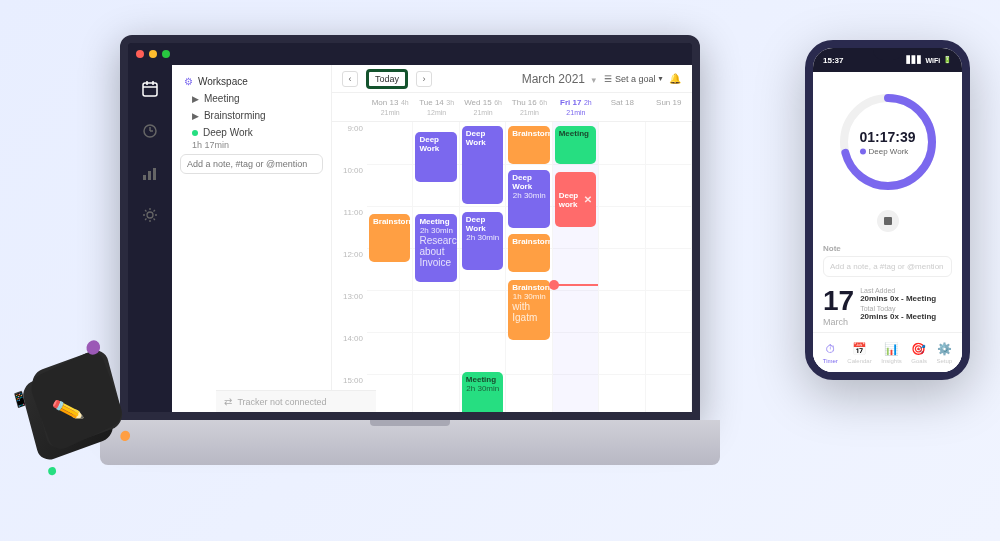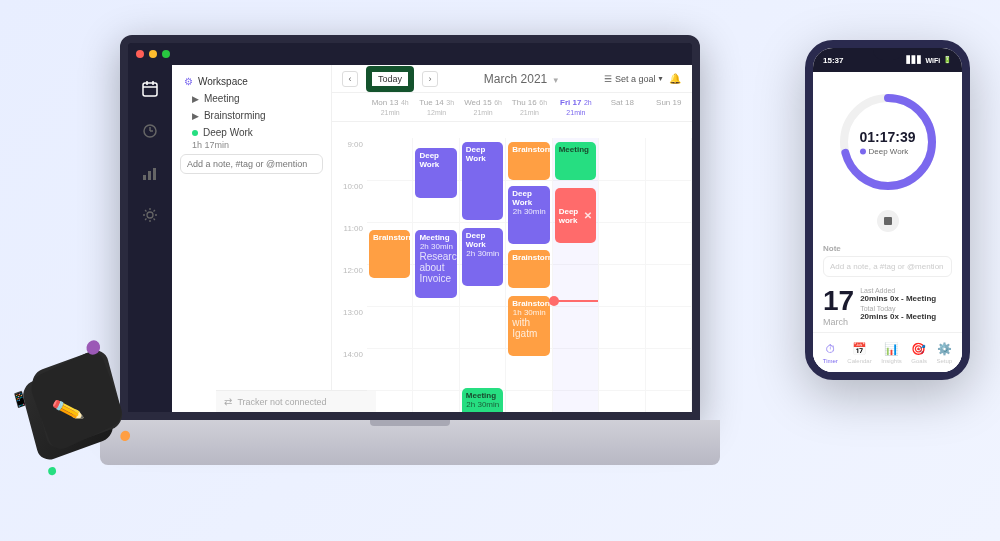--- a/index.html
+++ b/index.html
@@ -257,34 +257,34 @@
       border-radius: 3px;
       background: white;
       font-size: 9px;
       cursor: pointer;
       display: flex;
       align-items: center;
       justify-content: center;
       color: #666;
     }
     .today-btn {
-      border: 6px solid #14532d;
+      border: 3px solid #14532d;
       border-radius: 4px;
       padding: 2px 6px;
       font-size: 9px;
       cursor: pointer;
       color: #333;
       background: white;
     }
     .month-title {
       font-size: 12px;
       font-weight: 700;
       color: #1a1a2e;
       flex: 1;
-      text-align: center;
+      text-align: right;
     }
     .month-title span {
       font-weight: 400;
       color: #666;
     }
     .goal-btn {
       font-size: 9px;
       color: #555;
       display: flex;
       align-items: center;
@@ -307,21 +307,20 @@
     }
     .day-col-header .day-time {
       font-size: 8px;
       color: #aaa;
     }
 
     .calendar-body {
       flex: 1;
       display: flex;
       overflow: hidden;
-      margin-top: 16px;
     }
     .time-col {
       width: 35px;
       flex-shrink: 0;
       padding-top: 0;
     }
     .time-slot {
       height: 42px;
       display: flex;
       align-items: flex-start;

